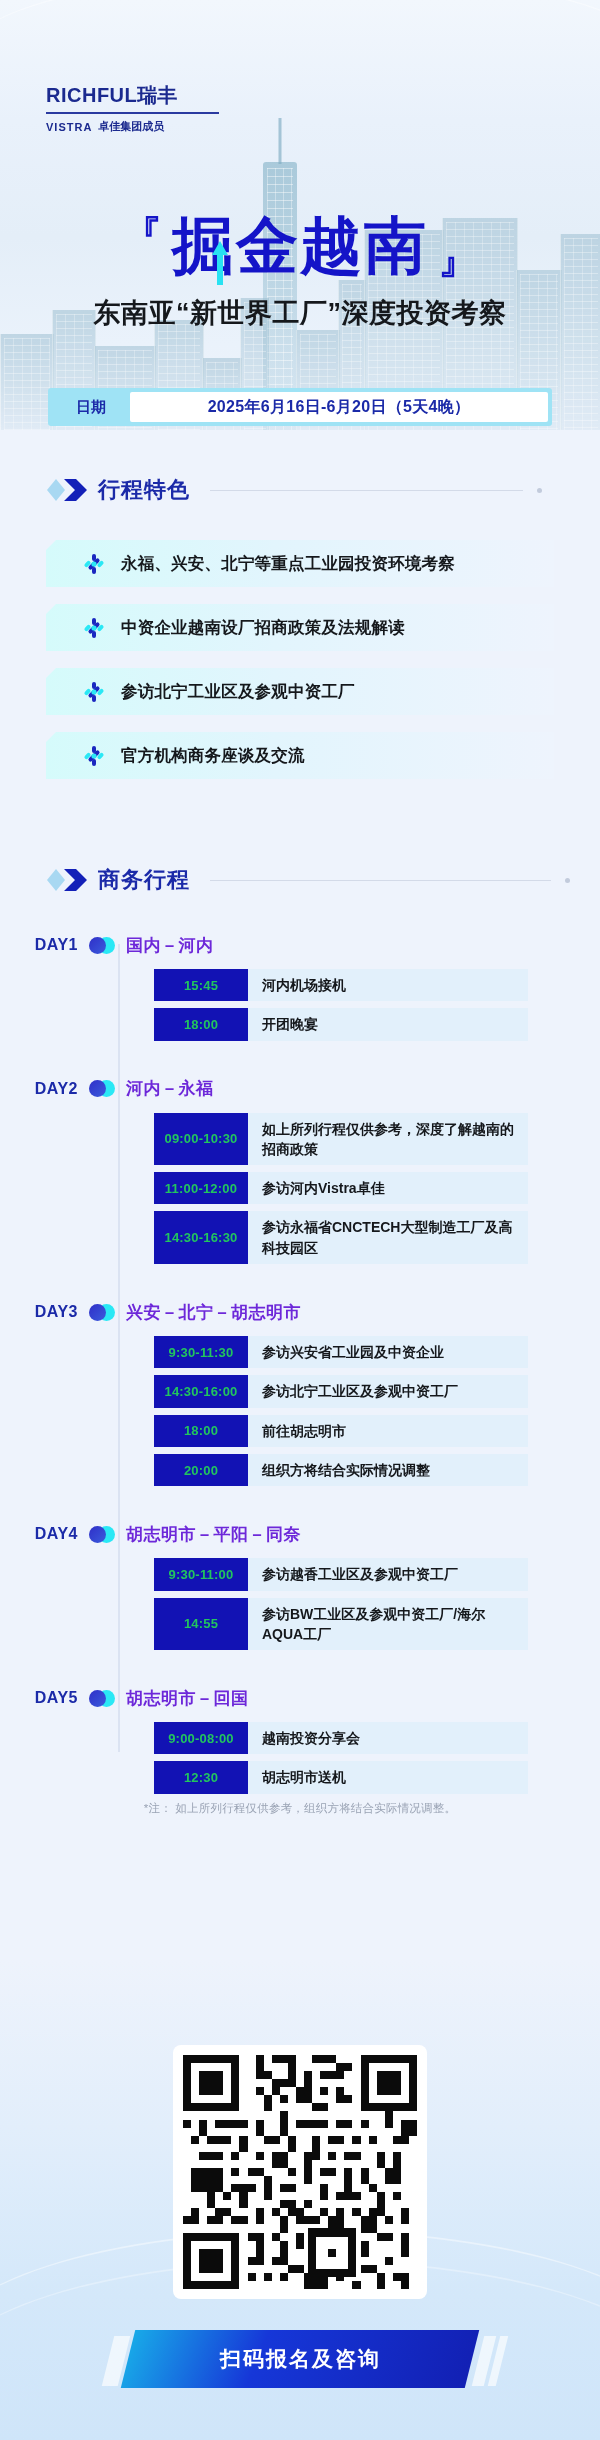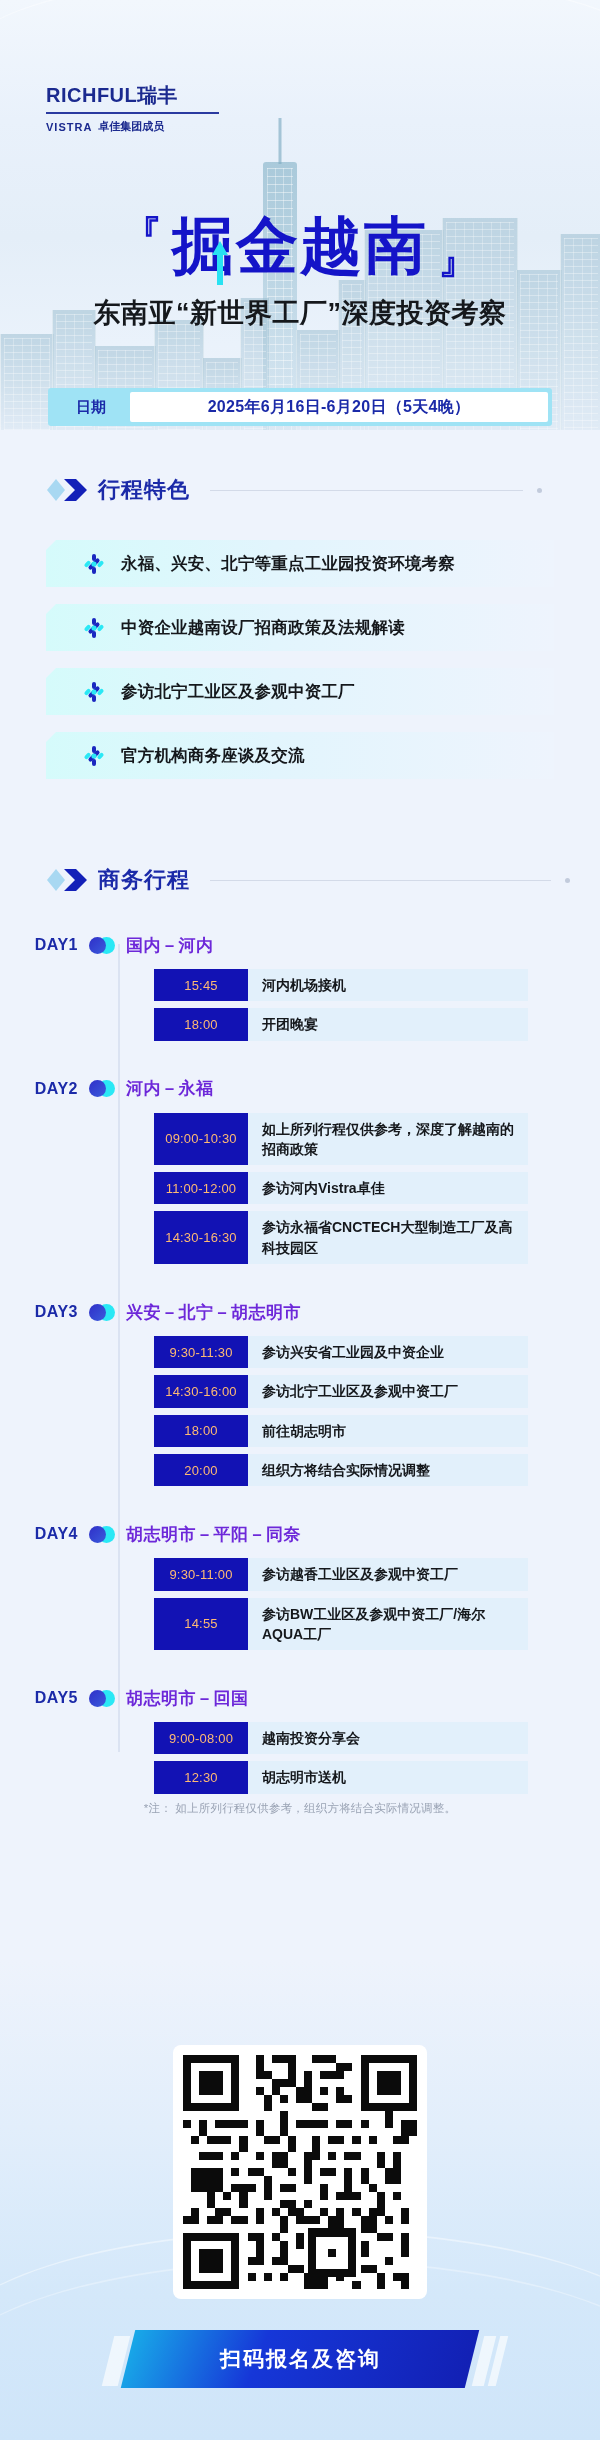--- a/index.html
+++ b/index.html
@@ -119,22 +119,22 @@
   .day-id{ width:78px; text-align:right; font-size:16px; font-weight:bold; color:#1b2aa8; letter-spacing:.5px; }
   .day-dots{ width:48px; display:flex; align-items:center; justify-content:center; position:relative; }
   .dot-a{ width:17px; height:17px; border-radius:50%;
           background:linear-gradient(135deg,#2f2fc8,#3b5bdc); position:relative; right:-4px; z-index:2;}
   .dot-b{ width:17px; height:17px; border-radius:50%; background:#2ae8f5; position:relative; left:-4px; }
   .day-route{ font-size:17px; font-weight:bold; color:#6d28d9; letter-spacing:.5px; }
 
   .rows{ margin:9px 0 0 154px; width:374px; }
   .row{ display:flex; margin-bottom:7px; background:#e2f0fb; min-height:30px; }
   .row-time{
-    width:94px; flex:none; background:#1212b4; color:#fdba74;
-    font-size:13px; font-weight:normal; display:flex; align-items:center; justify-content:center;
+    width:94px; flex:none; background:#1212b4; color:#22c55e;
+    font-size:13px; font-weight:bold; display:flex; align-items:center; justify-content:center;
     text-align:right; letter-spacing:.2px;
   }
   .row-desc{
     flex:1; padding:6px 10px 6px 14px; font-size:14px; font-weight:bold;
     color:#15181c; display:flex; align-items:center; line-height:1.45;
   }
   .day-gap{ height:26px; }
 
   .note{ margin-top:4px; text-align:center; font-size:11.5px; color:#9aa3b4; letter-spacing:.2px; }
 

